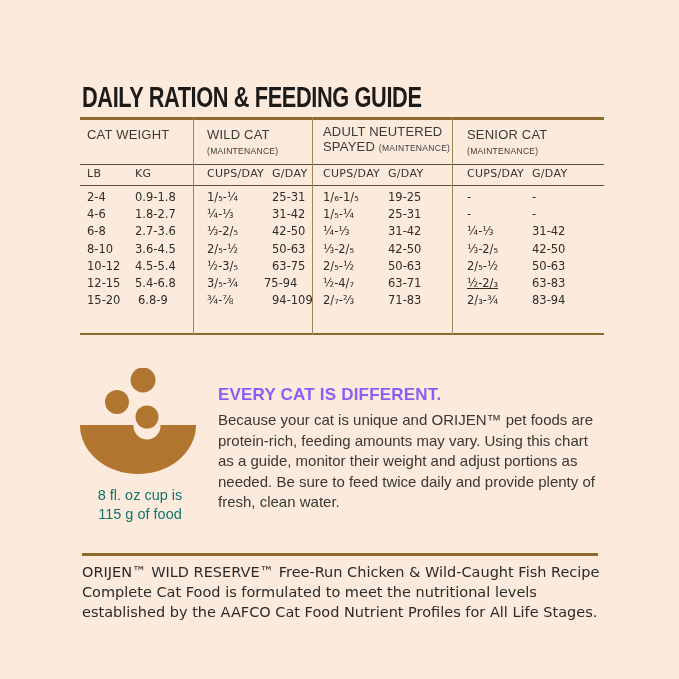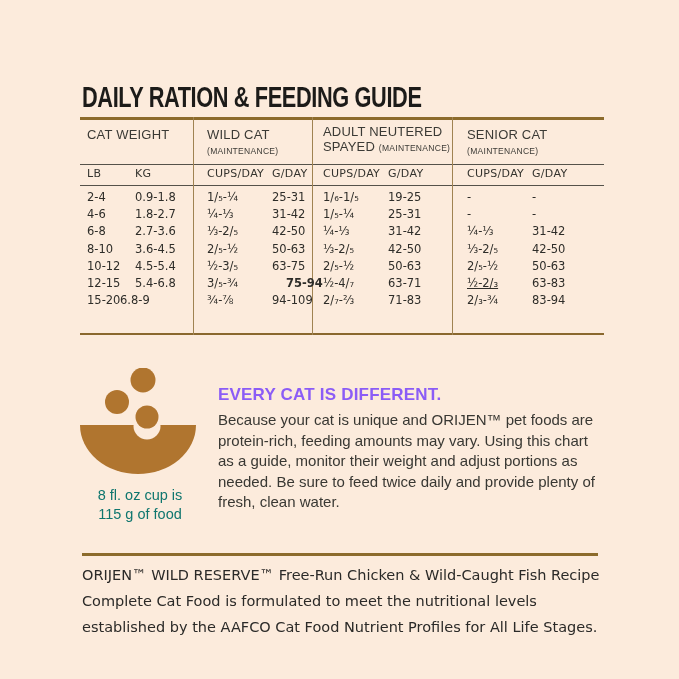--- a/index.html
+++ b/index.html
@@ -54,21 +54,21 @@
   }
   .info-body{
     position:absolute;left:218px;top:410px;width:377px;
     font-size:15px;line-height:20.6px;color:#393833;
   }
 
   
   .footer-rule{position:absolute;left:82px;top:553px;width:516px;height:3px;background:#8c6b2c;}
   .footer-text{
     position:absolute;left:82px;top:562px;width:528px;
-    font-size:14.5px;line-height:26px;color:#2b2a28;
+    font-size:14.5px;line-height:20px;color:#2b2a28;
     font-family:"DejaVu Sans","Liberation Sans",sans-serif;
   }
 </style>
 </head>
 <body>
 
 <div class="canvas">
 
   <div class="title">DAILY RATION &amp; FEEDING GUIDE</div>
 
@@ -157,29 +157,29 @@
           <span class="tcell" style="left: 192px;">63-75</span>
           <span class="tcell" style="left: 243px;">2/₅-½</span>
           <span class="tcell" style="left: 308px;">50-63</span>
           <span class="tcell" style="left: 387px;">2/₅-½</span>
           <span class="tcell" style="left: 452px;">50-63</span>
         </div>
         <div class="trow" style="top: 159px;">
           <span class="tcell" style="left: 7px;">12-15</span>
           <span class="tcell" style="left: 55px;">5.4-6.8</span>
           <span class="tcell" style="left: 127px;">3/₅-¾</span>
-          <span class="tcell" style="left: 206px; font-weight: bold;">75-94</span>
+          <span class="tcell" style="left: 184px;">75-94</span>
           <span class="tcell" style="left: 243px;">½-4/₇</span>
           <span class="tcell" style="left: 308px;">63-71</span>
           <span class="tcell" style="left: 387px; text-decoration: underline;">½-2/₃</span>
           <span class="tcell" style="left: 452px;">63-83</span>
         </div>
         <div class="trow" style="top: 176.2px;">
           <span class="tcell" style="left: 7px;">15-20</span>
-          <span class="tcell" style="left: 40px;">6.8-9</span>
+          <span class="tcell" style="left: 58px;">6.8-9</span>
           <span class="tcell" style="left: 127px;">¾-⅞</span>
           <span class="tcell" style="left: 192px;">94-109</span>
           <span class="tcell" style="left: 243px;">2/₇-⅔</span>
           <span class="tcell" style="left: 308px;">71-83</span>
           <span class="tcell" style="left: 387px;">2/₃-¾</span>
           <span class="tcell" style="left: 452px;">83-94</span>
         </div>
       </div>
   </div>
 

